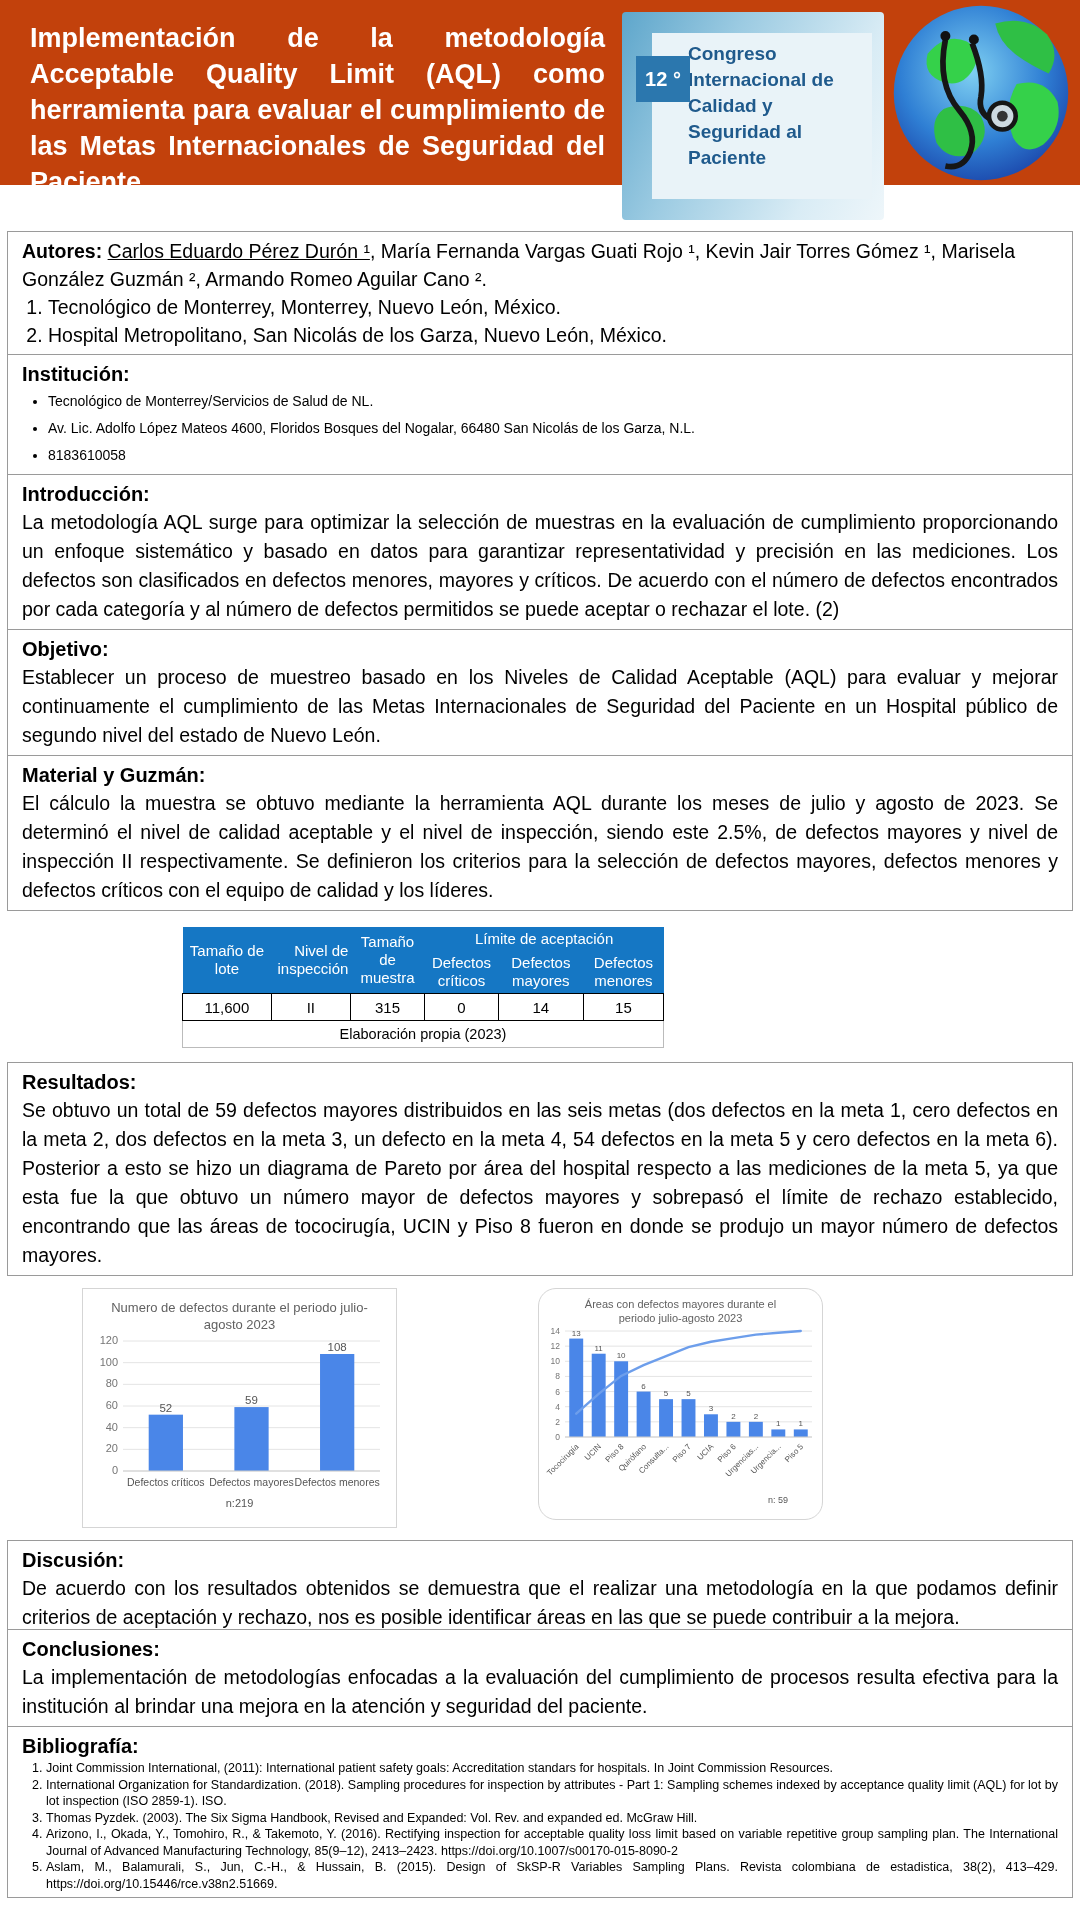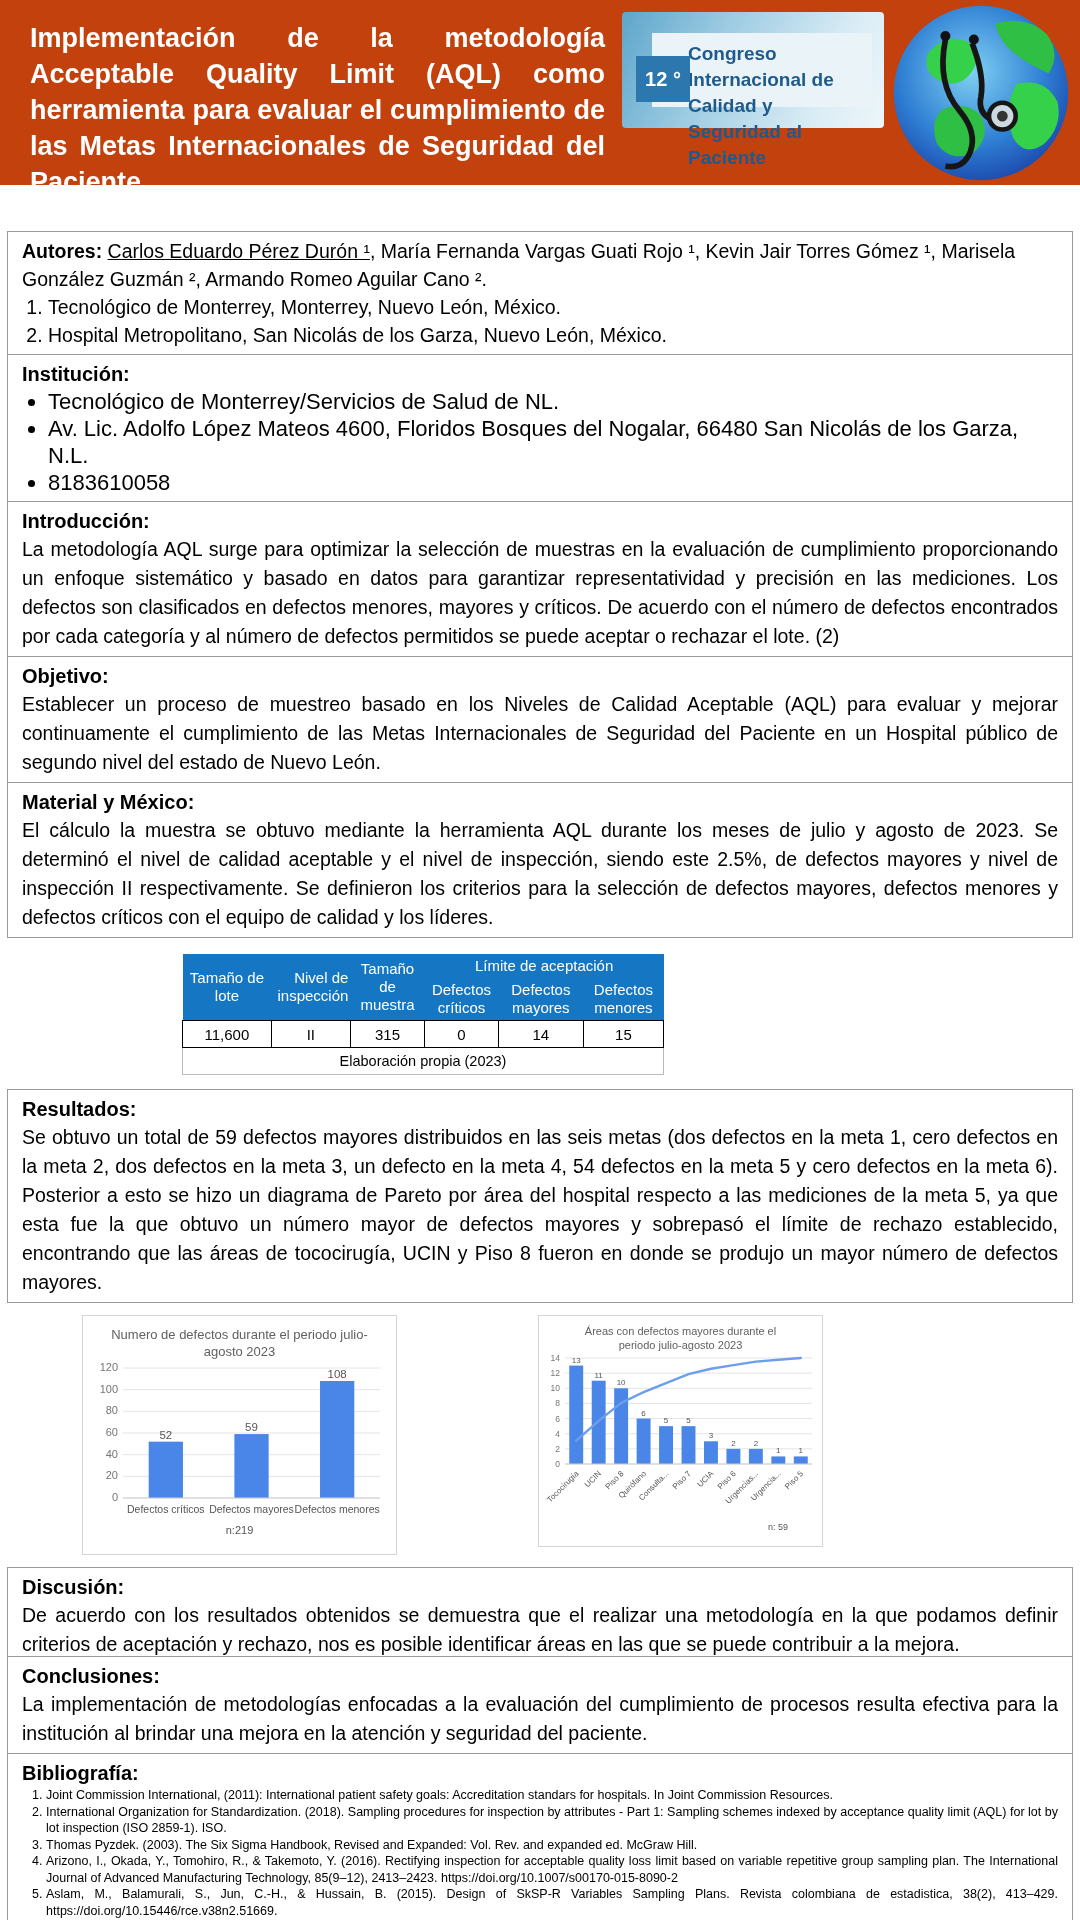--- a/index.html
+++ b/index.html
@@ -7,21 +7,21 @@
     width:1080px;height:1920px;background:#ffffff;overflow:hidden;
     font-family:"Liberation Sans", sans-serif;color:#000;position:relative;
   }
   
   .banner{position:relative;width:1080px;height:185px;background:#c2410c;}
   .banner-title{
     position:absolute;left:30px;top:20px;width:575px;
     color:#fff;font-weight:bold;font-size:27px;line-height:36px;text-align:justify;
   }
   .logo-panel{
-    position:absolute;left:622px;top:12px;width:262px;height:116px;
+    position:absolute;left:622px;top:12px;width:262px;height:208px;
     background:linear-gradient(115deg,#5ea6cb 0%,#9ccbe2 35%,#d9ecf5 75%,#eef6fa 100%);
     border-radius:4px;
   }
   .logo-inner{
     position:absolute;left:30px;top:21px;right:12px;bottom:21px;
     background:#e9f3f8;padding:8px 10px 8px 36px;box-sizing:border-box;
   }
   .edition-badge{
     position:absolute;left:14px;top:44px;width:54px;height:46px;
     background:#2b77ae;color:#fff;font-weight:bold;font-size:20px;
@@ -31,36 +31,36 @@
   .globe{position:absolute;right:10px;top:4px;width:178px;height:178px;}
   
   .content{padding:0 7px;}
   .section{border:1px solid #9a9a9a;padding:5px 14px;background:transparent;box-sizing:border-box;}
   .stack{margin-top:-1px;}
   .heading{font-weight:bold;font-size:20px;line-height:28px;}
   .para{font-size:19.5px;line-height:29px;text-align:justify;margin:0;}
   .authors-line{font-size:19.5px;line-height:28px;margin:0;}
   .lead-author{text-decoration:underline;}
   ol.affil{margin:0;padding-left:26px;font-size:19.5px;line-height:28px;}
-  ul.bullets{margin:0;padding-left:26px;font-size:22px;line-height:27px;list-style-type:disc;}
+  ul.bullets{margin:0;padding-left:26px;font-size:14px;line-height:27px;list-style-type:disc;}
   
   .table-wrap{margin:16px 0 0 175px;width:482px;}
   table.aql{border-collapse:collapse;width:482px;font-size:15px;}
   table.aql td{text-align:center;vertical-align:middle;}
   tr.head td{background:#1577c4;color:#fff;padding:3px 2px;line-height:18px;font-weight:normal;}
   tr.data td{border:1px solid #000;background:#fff;padding:2px 2px;height:22px;margin-top:28px;}
   .tbl-caption{
     border:1px solid #bbb;border-top:none;text-align:center;
     font-size:14.5px;line-height:22px;padding:2px 4px;
   }
   
   .charts-row{display:flex;margin-top:12px;gap:48px;}
   .chart-box{border:1px solid #d5d5d5;background:#fff;box-sizing:border-box;}
   .chart-box.c1{margin-left:75px;width:315px;height:240px;padding-top:10px;}
-  .chart-box.c2{margin-left:93px;width:285px;height:232px;padding-top:8px;}
+  .chart-box.c2{margin-left:93px;width:285px;height:232px;padding-top:8px;border-radius:18px;}
   .chart-title{color:#616161;text-align:center;margin:0 auto;}
   .c1 .chart-title{font-size:13px;line-height:17px;width:260px;}
   .c2 .chart-title{font-size:11px;line-height:14px;width:230px;}
   .chart-xlabel{color:#555;}
   .c1 .chart-xlabel{font-size:11px;text-align:center;margin-top:-4px;}
   .c2 .chart-xlabel{font-size:9px;text-align:right;padding-right:34px;margin-top:-6px;}
   svg text{font-family:"Liberation Sans", sans-serif;}
   
   .discusion{margin-top:12px;height:90px;overflow:visible;}
   .biblio-items{margin:0;padding-left:24px;font-size:12.5px;line-height:16.5px;text-align:justify;}
@@ -123,21 +123,21 @@
     <div class="heading">Introducción:</div>
     <p class="para">La metodología AQL surge para optimizar la selección de muestras en la evaluación de cumplimiento proporcionando un enfoque sistemático y basado en datos para garantizar representatividad y precisión en las mediciones. Los defectos son clasificados en defectos menores, mayores y críticos. De acuerdo con el número de defectos encontrados por cada categoría y al número de defectos permitidos se puede aceptar o rechazar el lote. (2)</p>
   </div>
 
   <div class="section stack">
     <div class="heading">Objetivo:</div>
     <p class="para">Establecer un proceso de muestreo basado en los Niveles de Calidad Aceptable (AQL) para evaluar y mejorar continuamente el cumplimiento de las Metas Internacionales de Seguridad del Paciente en un Hospital público de segundo nivel del estado de Nuevo León.</p>
   </div>
 
   <div class="section stack">
-    <div class="heading">Material y México:</div>
+    <div class="heading">Material y Guzmán:</div>
     <p class="para">El cálculo la muestra se obtuvo mediante la herramienta AQL durante los meses de julio y agosto de 2023. Se determinó el nivel de calidad aceptable y el nivel de inspección, siendo este 2.5%, de defectos mayores y nivel de inspección II respectivamente. Se definieron los criterios para la selección de defectos mayores, defectos menores y defectos críticos con el equipo de calidad y los líderes.</p>
   </div>
 
   <div class="table-wrap">
     <table class="aql">
       <tbody>
           <tr class="head">
         <td rowspan="2" style="width:92px;">Tamaño de lote</td>
         <td rowspan="2" style="width:76px;text-align:right;">Nivel de inspección</td>
         <td rowspan="2" style="width:74px;">Tamaño de muestra</td>

